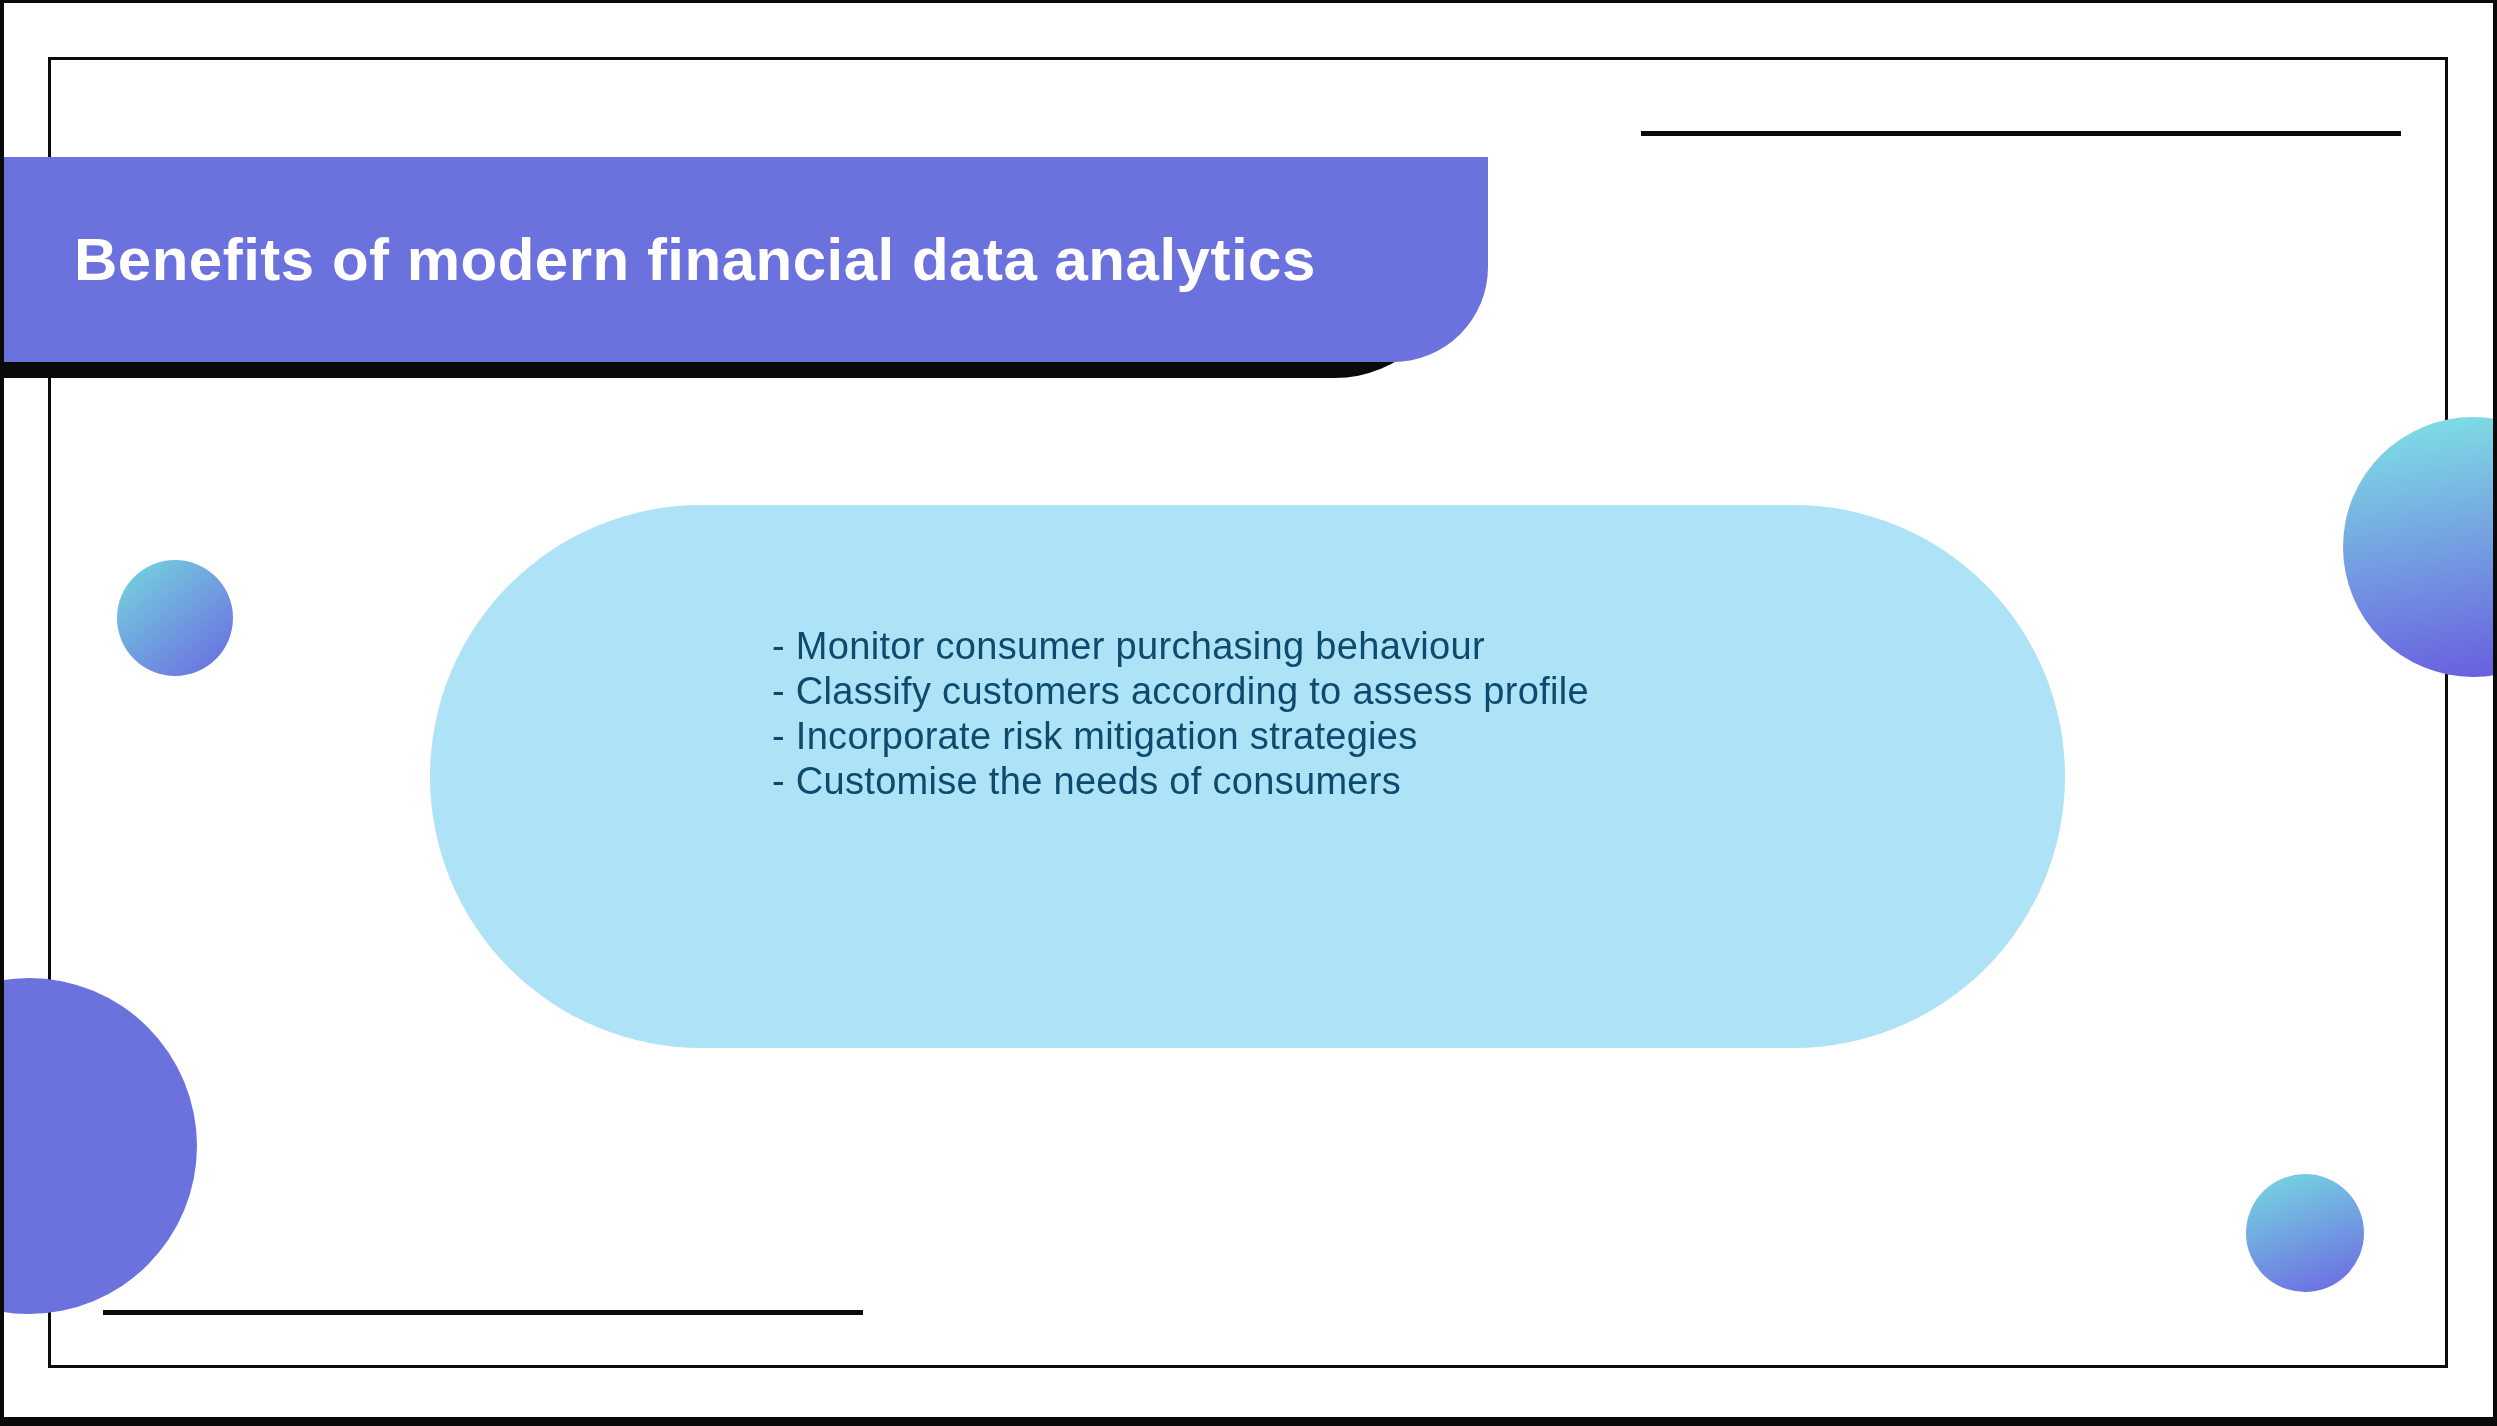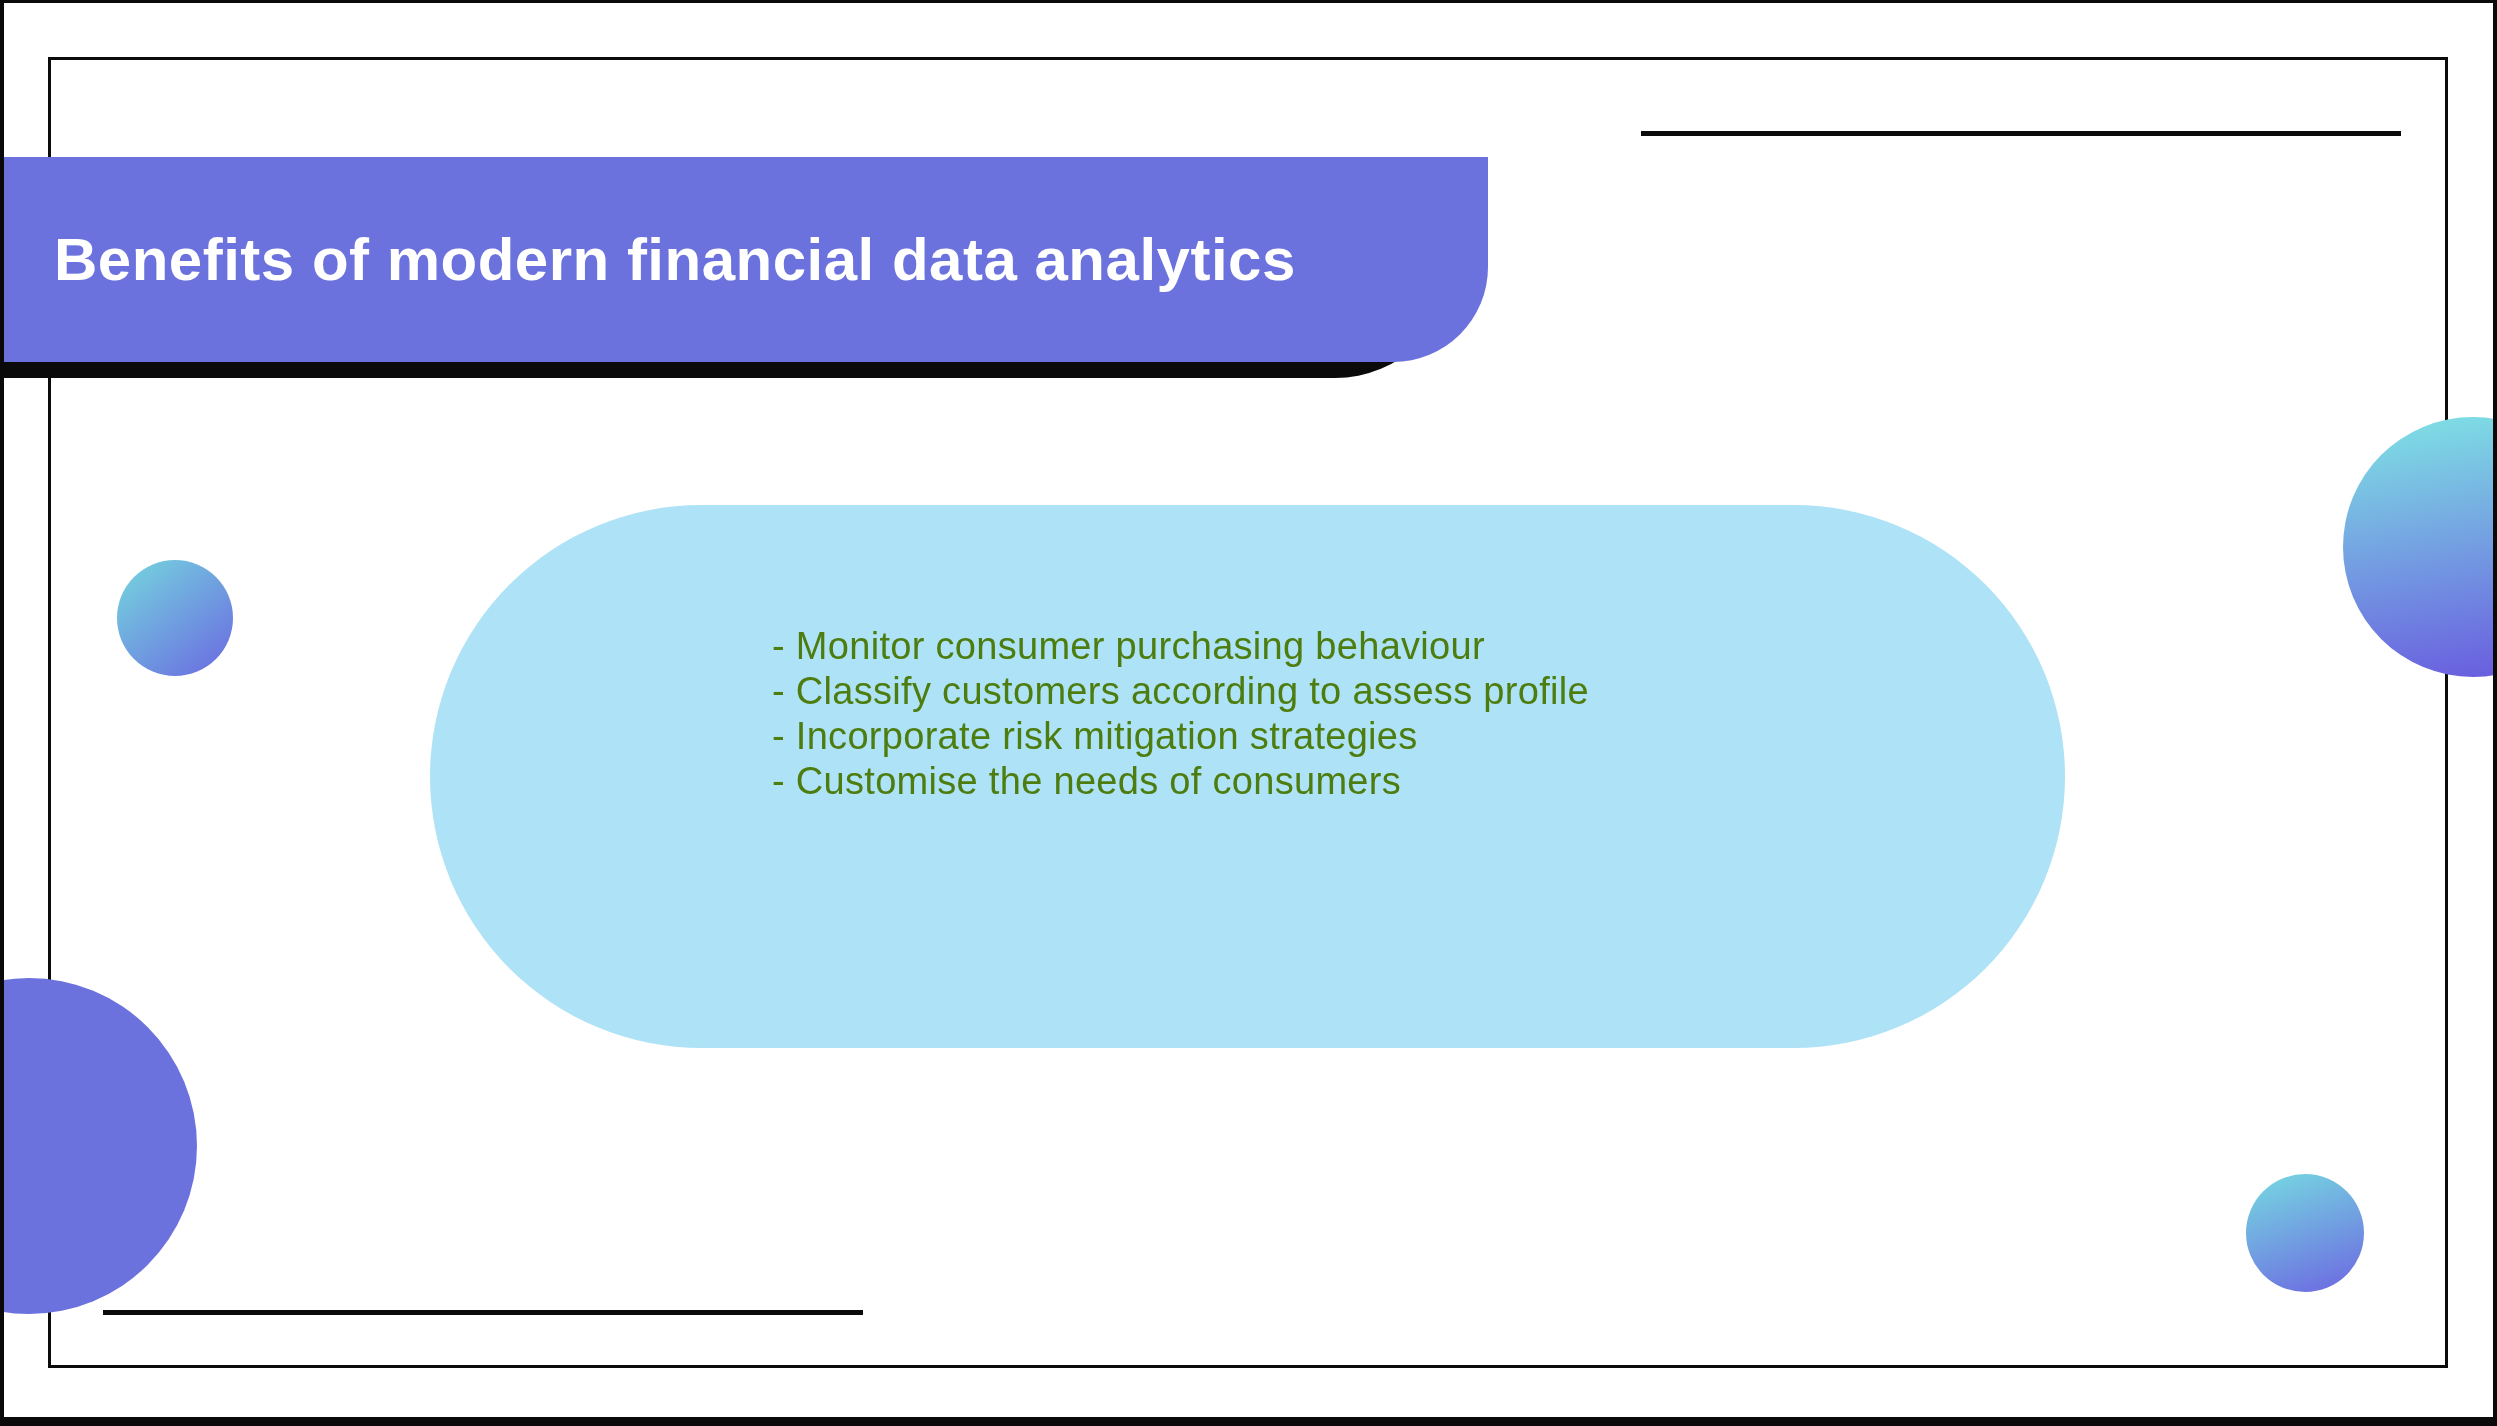--- a/index.html
+++ b/index.html
@@ -38,21 +38,21 @@
     background:#0a0a0a;
     border-bottom-right-radius:120px;
     z-index:3;
   }
   .banner{
     position:absolute;left:0;top:157px;
     width:1488px;height:205px;
     background:#6C72DD;
     border-bottom-right-radius:95px;
     display:flex;align-items:center;
-    padding-left:54px;
+    padding-left:74px;
     box-sizing:border-box;
     z-index:4;
   }
   .banner h1{
     margin:0;
     font-size:60px;
     font-weight:700;
     letter-spacing:0.5px;
     color:#ffffff;
   }
@@ -63,21 +63,21 @@
     background:#AEE2F6;
     border-radius:272px;
     z-index:2;
   }
   .benefits{
     position:absolute;left:772px;top:624px;
     z-index:5;
     font-size:38px;
     line-height:45px;
     letter-spacing:0.3px;
-    color:#4d7c0f;
+    color:#0c4a6e;
     white-space:nowrap;
   }
   .benefits div{min-height:45px;}
   
   .circle{position:absolute;border-radius:50%;z-index:2;}
   .circle-top-left-small{
     left:117px;top:560px;width:116px;height:116px;
     background:linear-gradient(140deg,#75D8DE 0%,#6A68E1 100%);
   }
   .circle-right-large{

